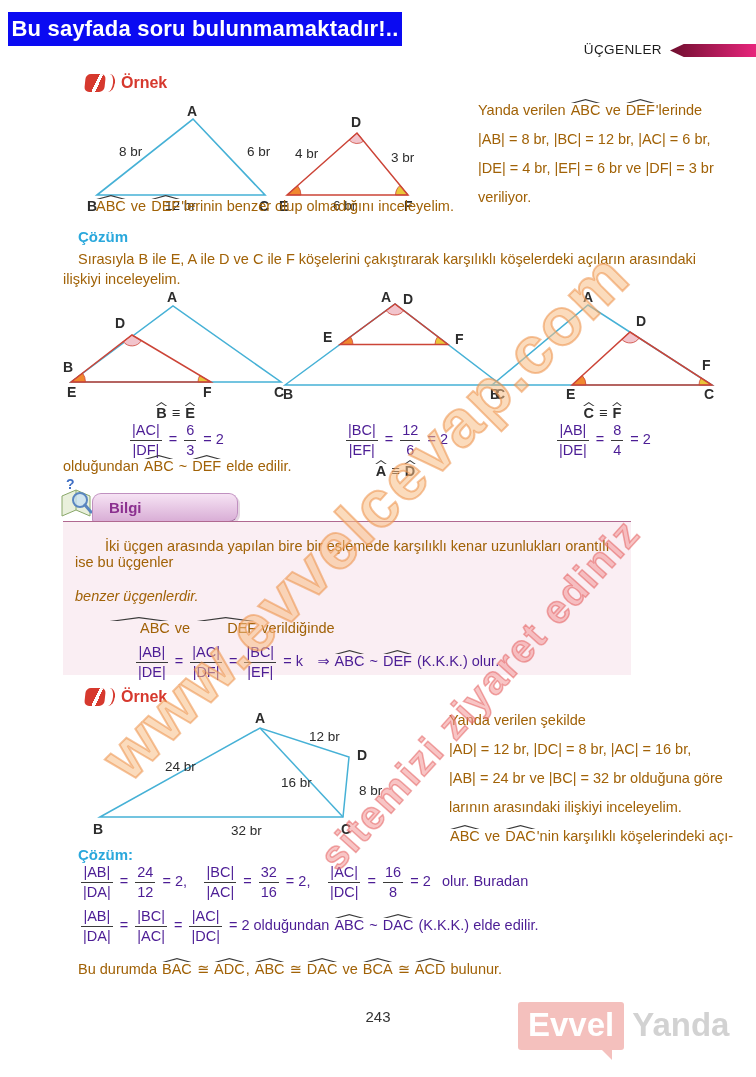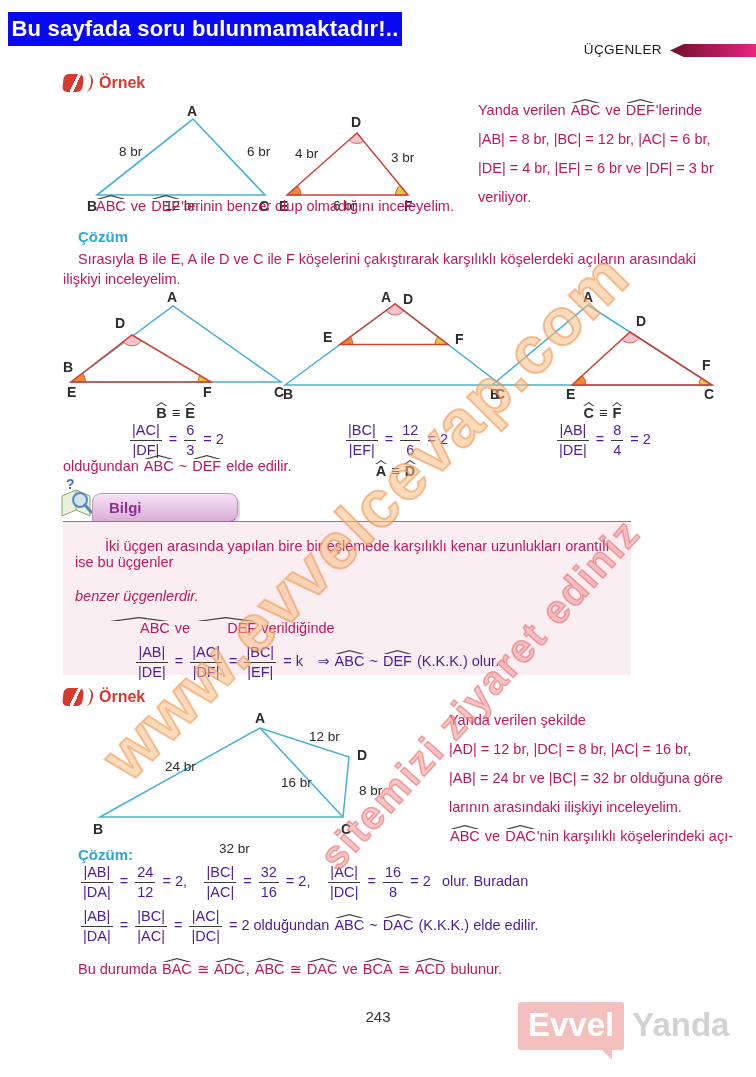--- a/index.html
+++ b/index.html
@@ -11,30 +11,30 @@
   .banner{left:8px;top:12px;width:394px;height:34px;background:#0a0af2;color:#ffffff;
           font-size:22px;font-weight:bold;display:flex;align-items:center;justify-content:center;
           letter-spacing:0.2px;}
   .chapter{top:42px;right:94px;font-size:13.5px;color:#1c1c1c;letter-spacing:0.4px;}
   .chapter-arrow{top:44px;right:0;width:86px;height:13px;
           background:linear-gradient(90deg,#6e0e2e,#e8257c);
           clip-path:polygon(0 50%,16% 0,100% 0,100% 100%,16% 100%);
           filter:drop-shadow(-3px 3px 0 rgba(231,134,170,0.45));}
 
   
-  .ex-header{display:flex;align-items:center;gap:6px;}
+  .ex-header{display:flex;align-items:center;gap:6px;margin-left:22px;}
   .ornek-icon{width:20px;height:18px;border-radius:5px;background:#d6392e;position:relative;
           transform:skewX(-6deg);overflow:hidden;}
   .ornek-icon::after{content:"";position:absolute;inset:0;
           background:linear-gradient(110deg,transparent 52%,#ffffff 52%,#ffffff 66%,transparent 66%);}
   .ornek-paren{width:5px;height:18px;border-right:2.5px solid #d6392e;border-radius:0 8px 8px 0 / 0 12px 12px 0;
           margin-left:-3px;transform:skewX(-6deg);}
   .ex-label{color:#d6392e;font-weight:bold;font-size:16px;}
 
-  .body-text{font-size:14.5px;color:#be185d;}
+  .body-text{font-size:14.5px;color:#a16207;}
   .lines-29 > div{height:29px;line-height:29px;}
 
   .sol-label{color:#2aa8dc;font-weight:bold;font-size:15px;}
 
   
   .fig{position:absolute;}
   .fig svg{position:absolute;left:0;top:0;}
   .fl{position:absolute;font-size:14px;font-weight:bold;color:#2c2c2c;line-height:1;}
   .sl{position:absolute;font-size:13.5px;font-weight:normal;color:#2c2c2c;line-height:1;}
 
@@ -214,21 +214,21 @@
       <polygon points="37,111 197,22 286,51 280,111" fill="none" stroke="#46b1d6" stroke-width="1.5"></polygon>
       <line x1="197" y1="22" x2="280" y2="111" stroke="#46b1d6" stroke-width="1.5"></line>
     </svg>
     <span class="fl" style="left:192px;top:5px;">A</span>
     <span class="sl" style="left:246px;top:24px;">12 br</span>
     <span class="fl" style="left:294px;top:42px;">D</span>
     <span class="sl" style="left:102px;top:54px;">24 br</span>
     <span class="sl" style="left:218px;top:70px;">16 br</span>
     <span class="sl" style="left:296px;top:78px;">8 br</span>
     <span class="fl" style="left:30px;top:116px;">B</span>
-    <span class="sl" style="left:156px;top:118px;margin-top:18px;">32 br</span>
+    <span class="sl" style="left:168px;top:118px;">32 br</span>
     <span class="fl" style="left:278px;top:116px;">C</span>
   </div>
 
   <div class="abs body-text lines-29" style="left:412px;top:706px;width:335px;margin-left:37px;">
     <div>Yanda verilen şekilde</div>
     <div>|AD| = 12 br, |DC| = 8 br, |AC| = 16 br,</div>
     <div>|AB| = 24 br ve |BC| = 32 br olduğuna göre</div>
     <div>larının arasındaki ilişkiyi inceleyelim.</div>
     <div><span class="hat">ABC</span> ve <span class="hat">DAC</span>'nin karşılıklı köşelerindeki açı-</div>
   </div>

